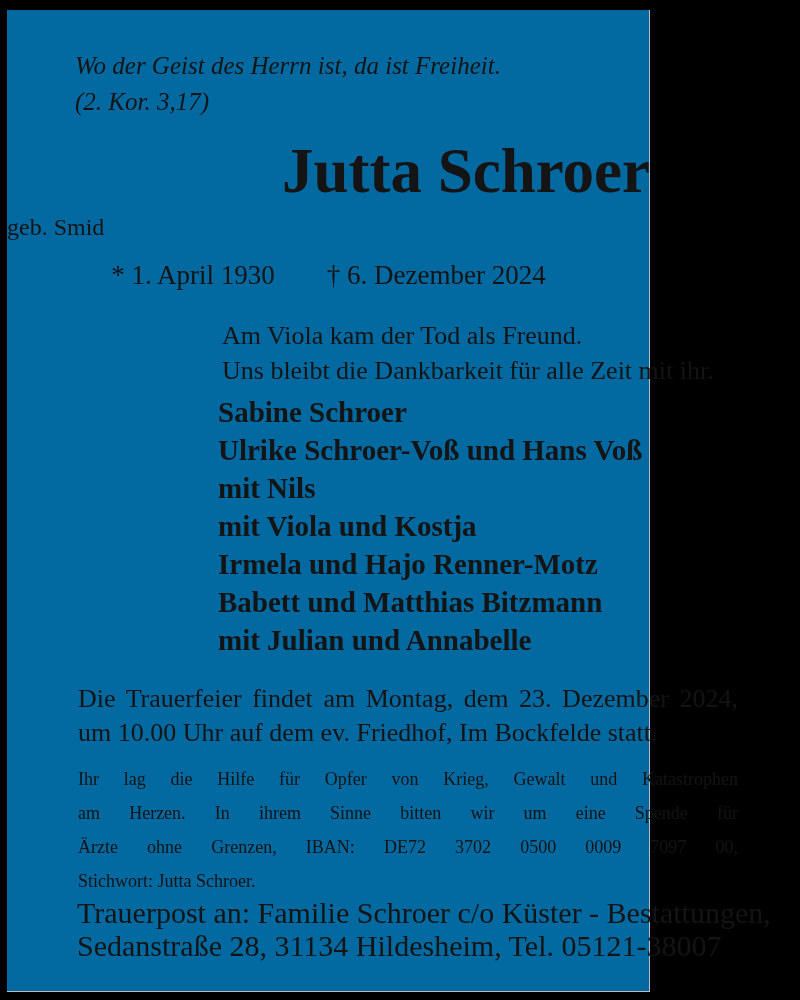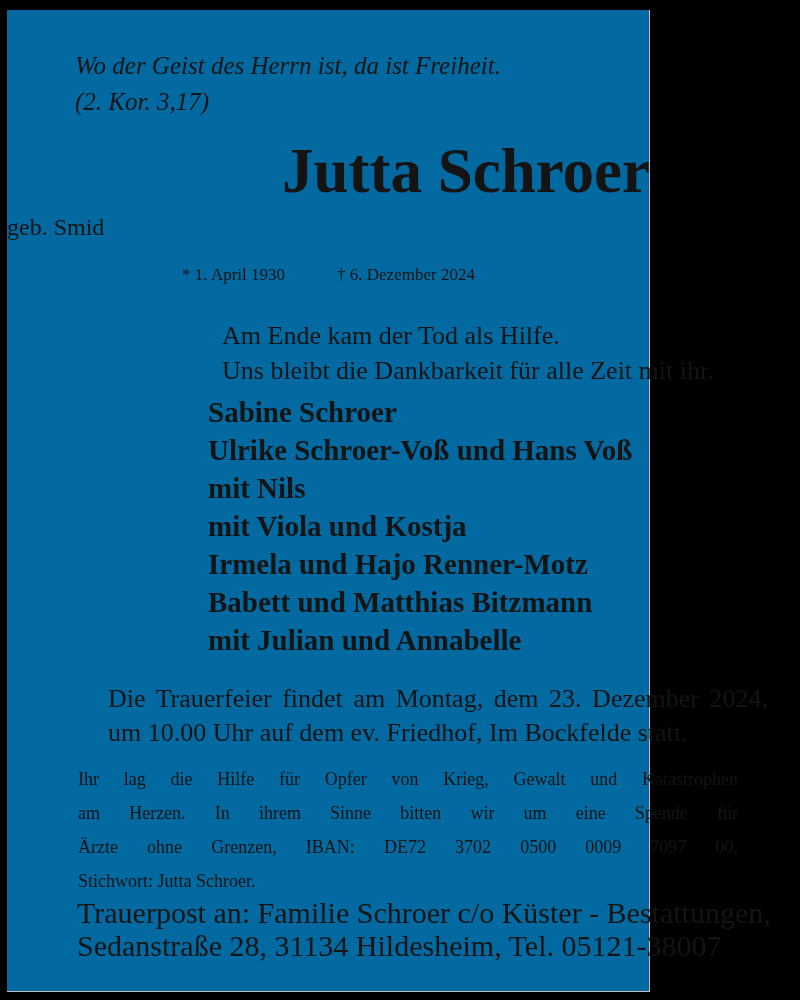--- a/index.html
+++ b/index.html
@@ -53,49 +53,48 @@
     line-height: 30px;
   }
   .dates {
     position: absolute;
     left: 0;
     right: 0;
     top: 248px;
     display: flex;
     justify-content: center;
     gap: 52px;
-    font-size: 17px;
+    font-size: 27px;
     line-height: 34px;
     white-space: nowrap;
   }
   .message {
     position: absolute;
     left: 215px;
     top: 308px;
     font-size: 26px;
     line-height: 35px;
     white-space: nowrap;
   }
   .mourners {
     position: absolute;
-    left: 201px;
+    left: 211px;
     top: 383px;
     font-size: 29px;
     font-weight: bold;
     line-height: 38px;
     white-space: nowrap;
   }
   .funeral {
     position: absolute;
     left: 71px;
     top: 672px;
     width: 660px;
     font-size: 26px;
     line-height: 34px;
-    margin-left: 30px;
   }
   .donation {
     position: absolute;
     left: 71px;
     top: 752px;
     width: 660px;
     font-size: 18px;
     line-height: 34px;
   }
   .fill-line {
@@ -124,21 +123,21 @@
   <div class="title">Jutta Schroer</div>
 
   <div class="maiden">geb. Smid</div>
 
   <div class="dates">
     <span>* 1. April 1930</span>
     <span>† 6. Dezember 2024</span>
   </div>
 
   <div class="message">
-    <div>Am Ende kam der Tod als Hilfe.</div>
+    <div>Am Viola kam der Tod als Freund.</div>
     <div>Uns bleibt die Dankbarkeit für alle Zeit mit ihr.</div>
   </div>
 
   <div class="mourners">
     <div>Sabine Schroer</div>
     <div>Ulrike Schroer-Voß und Hans Voß</div>
     <div>mit Nils</div>
     <div>mit Viola und Kostja</div>
     <div>Irmela und Hajo Renner-Motz</div>
     <div>Babett und Matthias Bitzmann</div>

